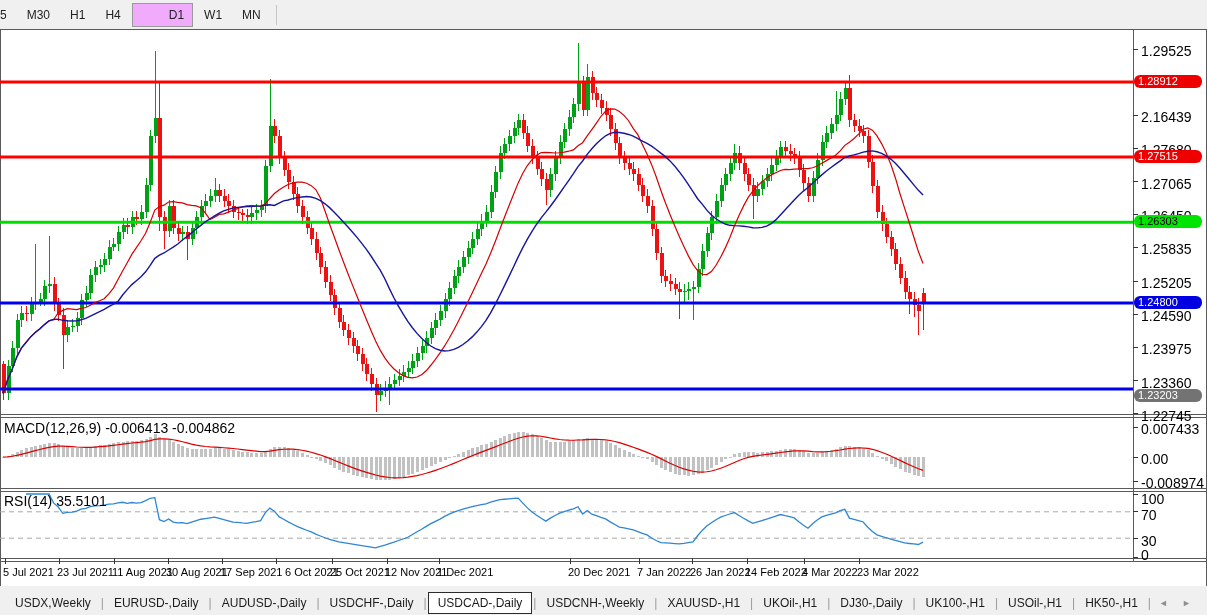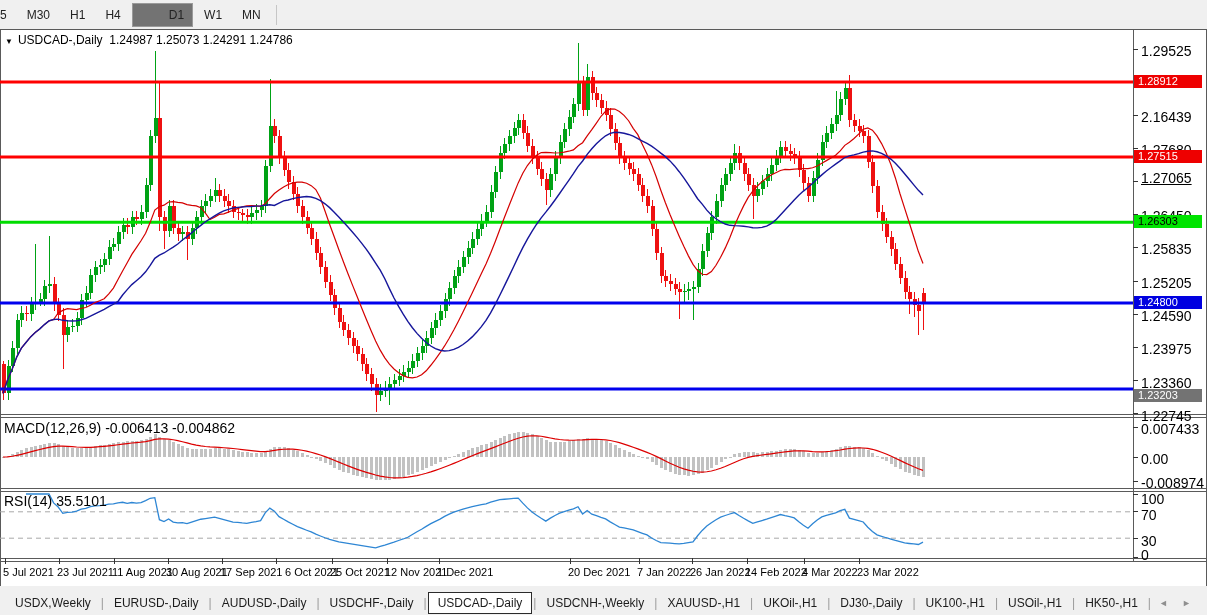--- a/index.html
+++ b/index.html
@@ -1,32 +1,32 @@
 <!DOCTYPE html>
 <html><head>
 <meta charset="utf-8">
 <style>
   html,body{margin:0;padding:0;width:1207px;height:615px;overflow:hidden;
     font-family:"Liberation Sans",sans-serif;background:#f0f0f0;position:relative;}
   
   #tf-toolbar{position:absolute;left:0;top:0;width:1207px;height:29px;background:#f0f0f0;
     display:flex;align-items:center;gap:2px;padding-left:0;}
   .tfbtn{font-size:12px;color:#222;padding:4px 8px;cursor:default;border:1px solid transparent;}
-  .tfbtn.active{background:#737373;border:1px solid #9a9a9a;padding-left:36px;}
+  .tfbtn.active{background:#f0abfc;border:1px solid #9a9a9a;padding-left:36px;}
   .tfbtn.cut{margin-left:-9px;}
   .tbsep{width:1px;height:20px;background:#c6c6c6;margin:0 4px;}
   
   #chartwin{position:absolute;left:0;top:29px;width:1207px;height:557px;background:#ffffff;}
   #plot-area{position:absolute;left:0;top:29px;width:1133px;height:385px;}
   #price-axis{position:absolute;left:1133px;top:29px;width:74px;height:532px;}
   #date-axis{position:absolute;left:0;top:561px;width:1133px;height:25px;}
   #chart-svg{position:absolute;left:0;top:0;width:1207px;height:615px;pointer-events:none;}
   #labels{position:absolute;left:0;top:0;width:1207px;height:615px;pointer-events:none;}
   .axlbl{position:absolute;font-size:14px;color:#000;white-space:nowrap;}
-  .tag{position:absolute;left:1134px;font-size:11px;padding:0 0 1px 4px;width:64px;white-space:nowrap;}
+  .tag{position:absolute;left:1134px;font-size:11px;padding:0 0 1px 4px;width:64px;white-space:nowrap;border-radius:6px;}
   .datelbl{position:absolute;font-size:11px;color:#000;top:566px;white-space:nowrap;}
   #chart-title{position:absolute;left:5px;top:33px;font-size:12px;color:#000;white-space:nowrap;}
   #chart-title .dd{font-size:8px;margin-right:5px;}
   .indlabel{position:absolute;font-size:14px;color:#000;white-space:nowrap;}
   
   #tabbar{position:absolute;left:0;top:586px;width:1207px;height:33px;background:#f0f0f0;
     display:flex;align-items:center;padding-left:6px;box-sizing:border-box;}
   .tab{font-size:12px;color:#1c1c1c;padding:3px 9px;white-space:nowrap;cursor:default;}
   .tab.active{background:#ffffff;border:1px solid #2b2b2b;}
   .tabsep{color:#9a9a9a;font-size:12px;padding:0 1px;}
@@ -711,33 +711,30 @@
     <line x1="439" y1="558" x2="439" y2="564" stroke="#333" stroke-width="1" shape-rendering="crispEdges"></line>
     <line x1="570" y1="558" x2="570" y2="564" stroke="#333" stroke-width="1" shape-rendering="crispEdges"></line>
     <line x1="639" y1="558" x2="639" y2="564" stroke="#333" stroke-width="1" shape-rendering="crispEdges"></line>
     <line x1="692" y1="558" x2="692" y2="564" stroke="#333" stroke-width="1" shape-rendering="crispEdges"></line>
     <line x1="747" y1="558" x2="747" y2="564" stroke="#333" stroke-width="1" shape-rendering="crispEdges"></line>
     <line x1="804" y1="558" x2="804" y2="564" stroke="#333" stroke-width="1" shape-rendering="crispEdges"></line>
     <line x1="859" y1="558" x2="859" y2="564" stroke="#333" stroke-width="1" shape-rendering="crispEdges"></line>
   </svg>
 
 <div id="labels">
-  <div id="chart-title">
-    <span class="dd">▼</span><span>USDCAD-,Daily</span>&nbsp;&nbsp;<span>1.24987 1.25073 1.24291 1.24786</span>
-  </div>
   <div class="indlabel" style="left:4px;top:420px;">
     <span>MACD(12,26,9)</span>&nbsp;<span>-0.006413 -0.004862</span>
   </div>
   <div class="indlabel" style="left:4px;top:493px;">
     <span>RSI(14)</span>&nbsp;<span>35.5101</span>
   </div>
 <div class="axlbl" style="left: 1141px; top: 43.039px;">1.29525</div>
     <div class="axlbl" style="left: 1141px; top: 109.176px;">2.16439</div>
     <div class="axlbl" style="left: 1141px; top: 142.245px;">1.27680</div>
-    <div class="axlbl" style="left: 1141px; top: 170px; text-decoration: underline;">1.27065</div>
+    <div class="axlbl" style="left: 1141px; top: 176px;">1.27065</div>
     <div class="axlbl" style="left: 1141px; top: 208.382px;">1.26450</div>
     <div class="axlbl" style="left: 1141px; top: 241.45px;">1.25835</div>
     <div class="axlbl" style="left: 1141px; top: 275.325px;">1.25205</div>
     <div class="axlbl" style="left: 1141px; top: 308.394px;">1.24590</div>
     <div class="axlbl" style="left: 1141px; top: 341.462px;">1.23975</div>
     <div class="axlbl" style="left: 1141px; top: 374.531px;">1.23360</div>
     <div class="axlbl" style="left: 1141px; top: 407.6px;">1.22745</div>
     <div class="tag" style="top: 75px; background: rgb(238, 0, 0); color: rgb(255, 255, 255);">1.28912</div>
     <div class="tag" style="top: 150.117px; background: rgb(238, 0, 0); color: rgb(255, 255, 255);">1.27515</div>
     <div class="tag" style="top: 215.286px; background: rgb(0, 228, 0); color: rgb(0, 0, 0);">1.26303</div>

